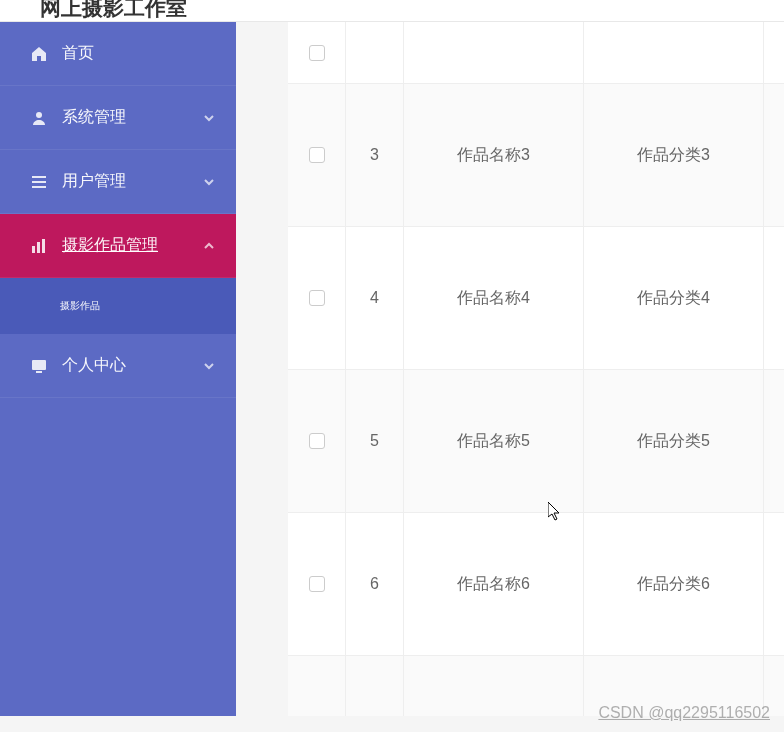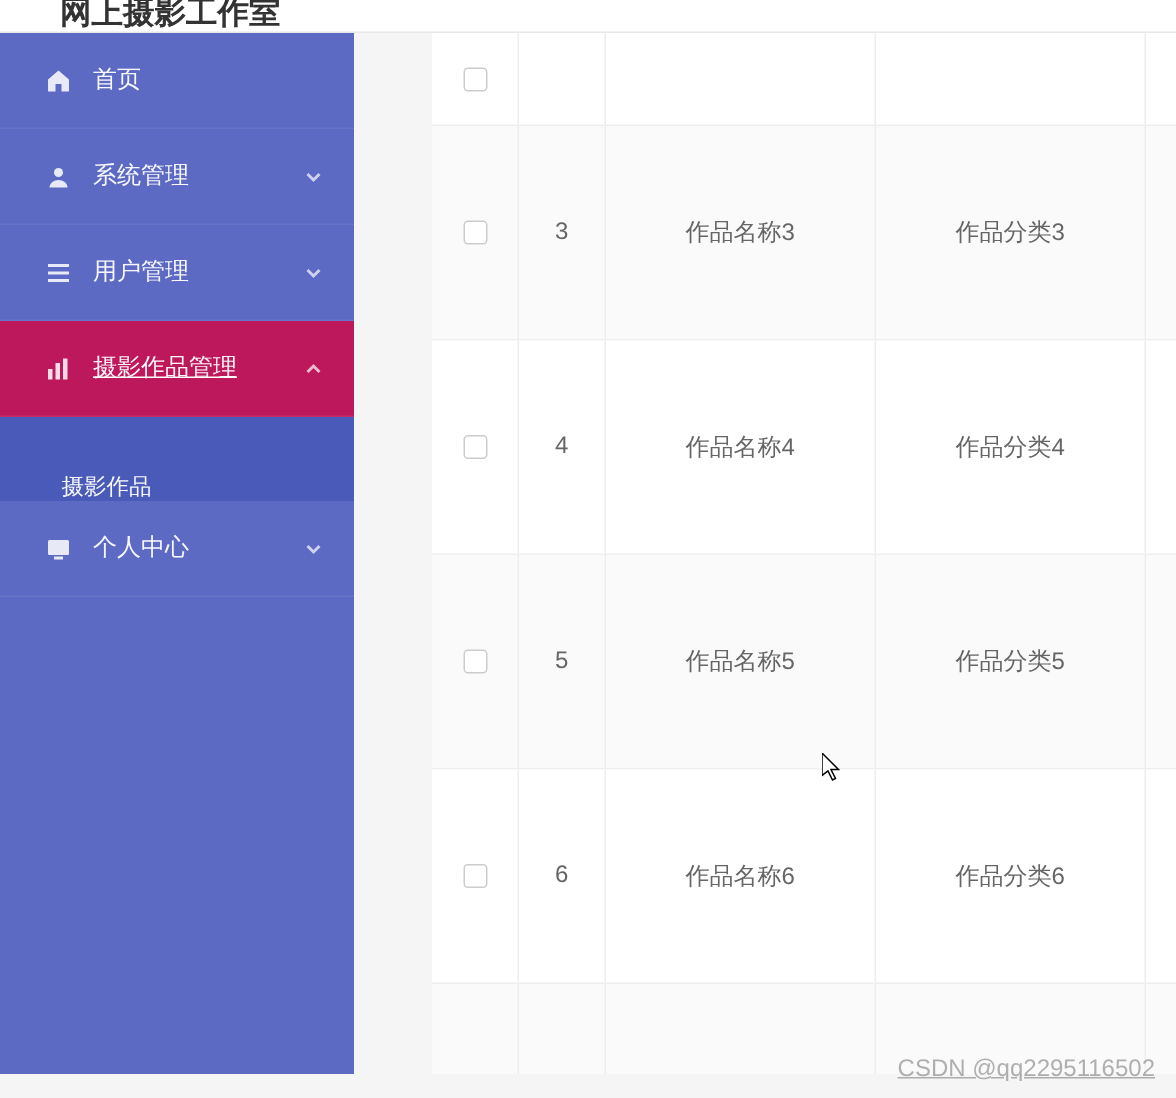--- a/index.html
+++ b/index.html
@@ -77,23 +77,23 @@
       justify-content: center;
     }
     .nav-chevron svg {
       stroke: rgba(255,255,255,0.7);
       fill: none;
       stroke-width: 2;
     }
     .sub-item {
       height: 56px;
       display: flex;
-      align-items: flex-end;
-      padding-left: 41px;
-      font-size: 15px;
+      align-items: center;
+      padding-left: 60px;
+      font-size: 10px;
       color: rgba(255,255,255,0.95);
       cursor: pointer;
       background: #4a5ab8;
     }
     .content {
       flex: 1;
       padding: 0 0 0 52px;
       overflow: hidden;
     }
     .table-wrap {

